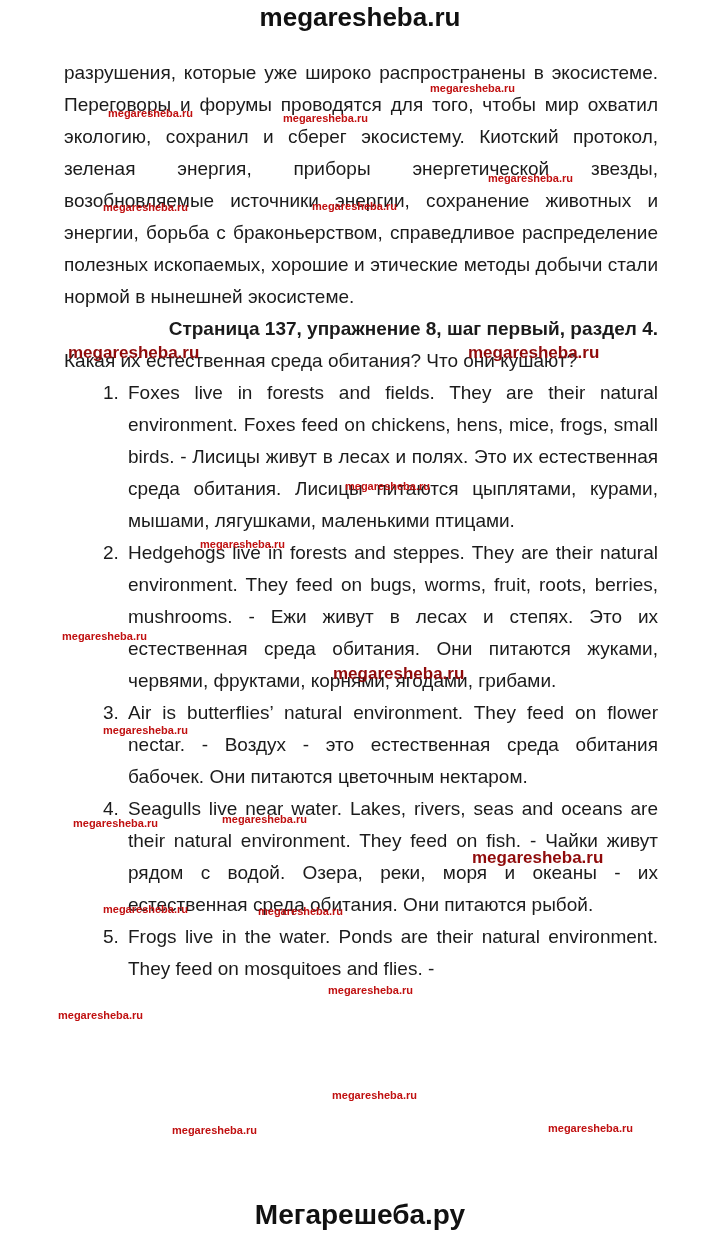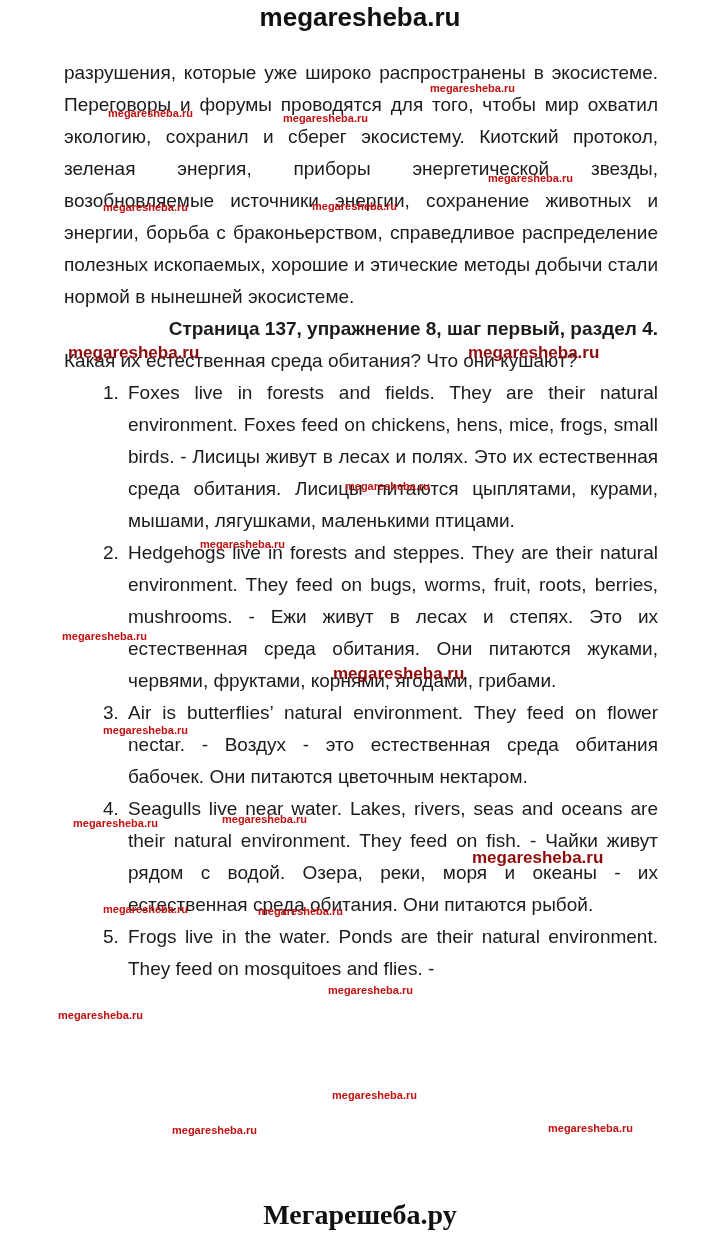--- a/index.html
+++ b/index.html
@@ -40,21 +40,20 @@
   }
   .footer-title{
     position:absolute;
     bottom:12px;
     left:0;
     width:100%;
     text-align:center;
     font-size:28px;
     font-weight:bold;
     color:#111;
-    font-family:Liberation Serif, serif;
   }
   .wm{
     position:absolute;
     font-weight:bold;
     white-space:nowrap;
     pointer-events:none;
   }
   .wm.s{font-size:11px;color:#c01010;}
   .wm.b{font-size:17px;color:#8f0b0b;}
 </style>

